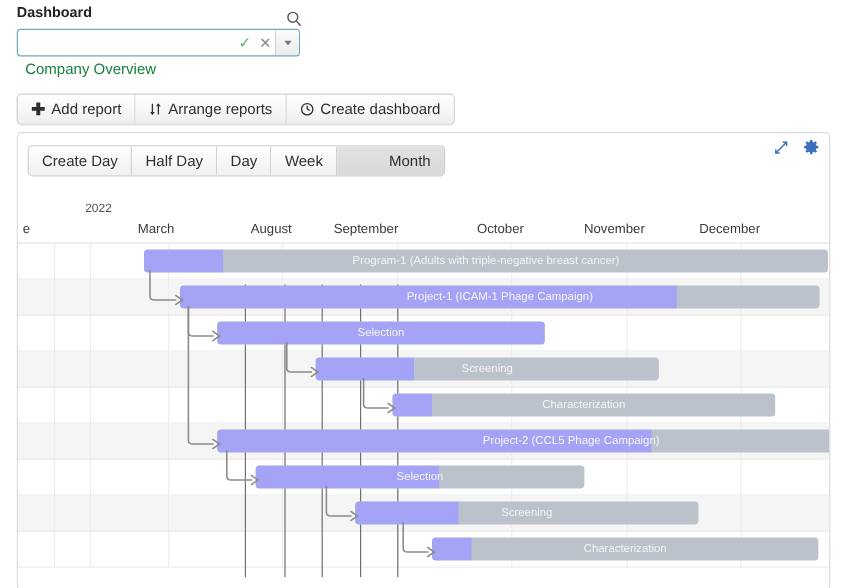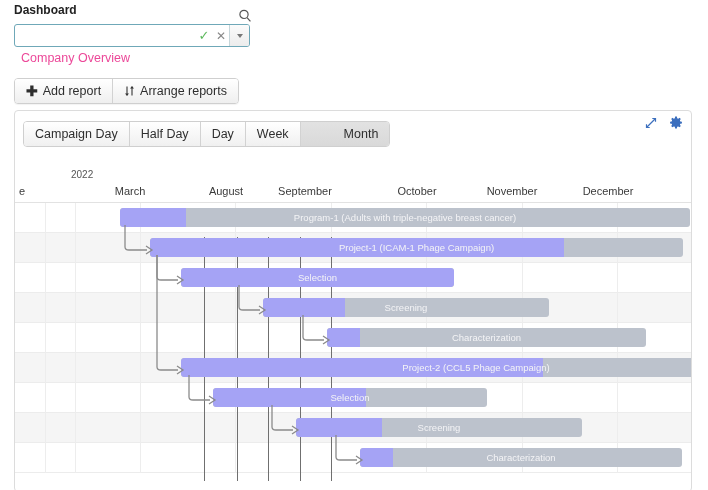--- a/index.html
+++ b/index.html
@@ -11,21 +11,21 @@
     -webkit-font-smoothing:antialiased;
   }
   .page{position:relative;width:708px;height:490px;}
 
   
   .dash-title{position:absolute;left:14px;top:3px;font-size:12px;font-weight:bold;color:#222;text-align:right;}
   .search-icon{position:absolute;left:237px;top:8px;width:16px;height:16px;color:#555;}
   .selector{position:absolute;left:14px;top:24px;width:236px;height:23px;
     border:1px solid #6fa8b8;border-radius:3px;background:#fff;box-sizing:border-box;
     display:flex;align-items:center;}
-  .selector .val{flex:1;padding-left:6px;font-size:12.5px;color:#ec4899;white-space:nowrap;overflow:hidden;margin-top:45px;}
+  .selector .val{flex:1;padding-left:6px;font-size:12.5px;color:#15803d;white-space:nowrap;overflow:hidden;margin-top:45px;}
   .sel-check{width:18px;text-align:center;color:#5cb85c;font-size:13px;line-height:1;}
   .sel-clear{width:16px;text-align:center;color:#888;font-size:12px;line-height:1;}
   .sel-caret{width:19px;height:21px;border-left:1px solid #c6d6da;
     background:linear-gradient(#fbfbfb,#ececec);
     display:flex;align-items:center;justify-content:center;border-radius:0 2px 2px 0;}
   .sel-caret i{border-left:3.5px solid transparent;border-right:3.5px solid transparent;
     border-top:4px solid #777;display:block;}
 
   
   .toolbar{position:absolute;left:14px;top:78px;display:flex;
@@ -111,20 +111,30 @@
       <span class="tb-ico">
         <svg width="11" height="12" viewBox="0 0 11 12" stroke="#333" stroke-width="1.1" fill="none">
           <line x1="3" y1="1.5" x2="3" y2="10.5"></line>
             <path d="M1 8.4 L3 10.8 L5 8.4" fill="#333" stroke="none"></path>
           <line x1="8" y1="10.5" x2="8" y2="1.5"></line>
             <path d="M6 3.6 L8 1.2 L10 3.6" fill="#333" stroke="none"></path>
         </svg>
       </span>
       <span>Arrange reports</span>
     </div>
+    <div class="tb-btn">
+      <span class="tb-ico">
+        <svg width="12" height="12" viewBox="0 0 12 12" stroke="#333" stroke-width="1.1" fill="none">
+          <circle cx="6" cy="6" r="4.7"></circle>
+            <line x1="6" y1="6" x2="6" y2="3.2"></line>
+            <line x1="6" y1="6" x2="8.2" y2="7"></line>
+        </svg>
+      </span>
+      <span>Create dashboard</span>
+    </div>
   </div>
 
   <div class="panel">
 
     <div class="panel-icons">
       <span>
         <svg width="12" height="12" viewBox="0 0 12 12" stroke="#3c6fbe" stroke-width="1.2" fill="none">
           <line x1="1.5" y1="10.5" x2="10.5" y2="1.5"></line>
           <path d="M7.3 1.5 H10.5 V4.7" fill="none"></path>
           <path d="M4.7 10.5 H1.5 V7.3" fill="none"></path>
@@ -132,21 +142,21 @@
       </span>
       <span>
         <svg width="14" height="14" viewBox="0 0 14 14" fill="#3c6fbe">
           <path d="M7 4.4a2.6 2.6 0 100 5.2 2.6 2.6 0 000-5.2zm0 1.5a1.1 1.1 0 110 2.2 1.1 1.1 0 010-2.2z"></path>
           <path d="M6.1 0.6h1.8l.25 1.6 1.1.46 1.3-.95 1.27 1.27-.95 1.3.46 1.1 1.6.25v1.8l-1.6.25-.46 1.1.95 1.3-1.27 1.27-1.3-.95-1.1.46-.25 1.6H6.1l-.25-1.6-1.1-.46-1.3.95L2.18 10.1l.95-1.3-.46-1.1-1.6-.25v-1.8l1.6-.25.46-1.1-.95-1.3L3.45 1.71l1.3.95 1.1-.46z"></path>
         </svg>
       </span>
     </div>
 
     <div class="scale-tabs">
-      <div class="scale-tab">Campaign Day</div>
+      <div class="scale-tab">Create Day</div>
       <div class="scale-tab">Half Day</div>
       <div class="scale-tab">Day</div>
       <div class="scale-tab">Week</div>
       <div class="scale-tab active">Month</div>
     </div>
 
     <div class="chart">
       <div id="timeline-labels">
           <div class="tl-year" style="left: 56px; top: 9px;">2022</div>
           <div class="tl-month" style="left: 4px; top: 25px; transform: none;">e</div>

